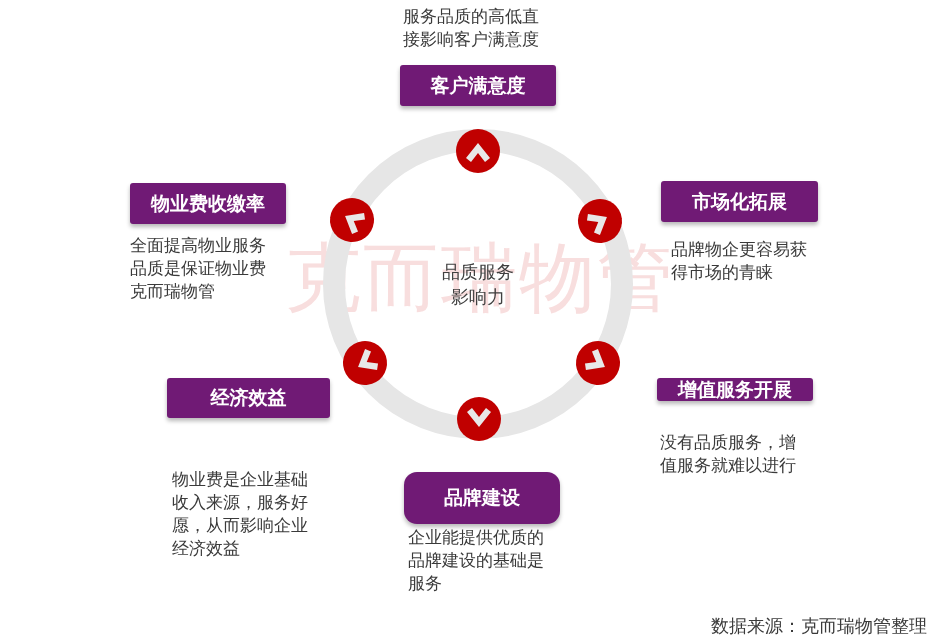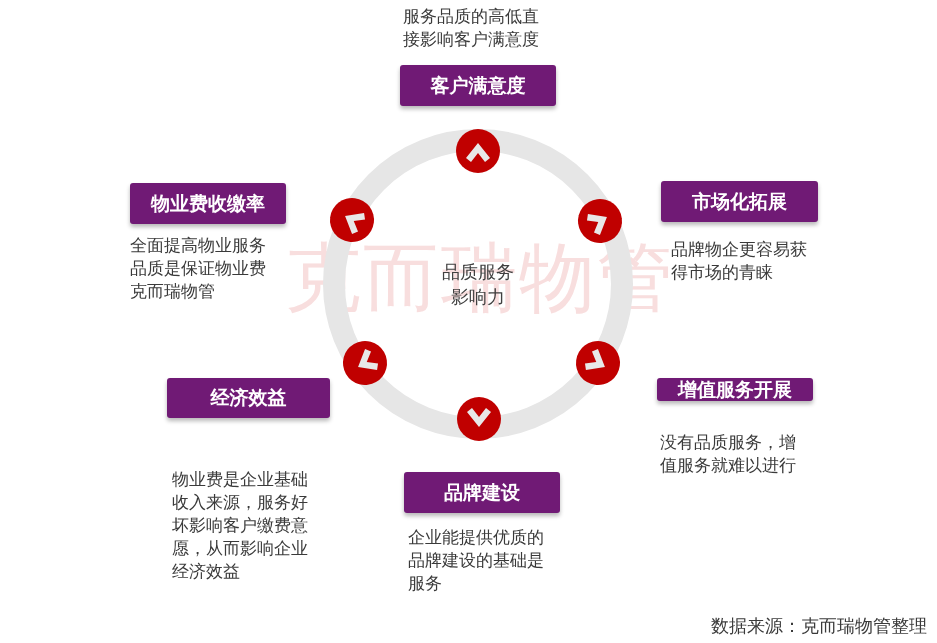--- a/index.html
+++ b/index.html
@@ -72,32 +72,31 @@
   <div>品牌物企更容易获</div>
   <div>得市场的青睐</div>
 </div>
 
 <div class="label-box" style="left:657px; top:378px; width:156px; height:23px;">增值服务开展</div>
 <div class="desc" style="left:660px; top:431px; width:160px;">
   <div>没有品质服务，增</div>
   <div>值服务就难以进行</div>
 </div>
 
-<div class="label-box" style="left:404px; top:472px; width:156px; height:41px;">品牌建设</div>
+<div class="label-box" style="left:404px; top:472px; width:156px; height:52px;border-radius:13px;">品牌建设</div>
 <div class="desc" style="left:408px; top:526px; width:160px;">
   <div>企业能提供优质的</div>
   <div>品牌建设的基础是</div>
   <div>服务</div>
 </div>
 
 <div class="label-box" style="left:167px; top:378px; width:163px; height:40px;">经济效益</div>
 <div class="desc" style="left:172px; top:437px; width:160px;margin-top:31px;">
   <div>物业费是企业基础</div>
   <div>收入来源，服务好</div>
-  <div>坏影响客户缴费意</div>
   <div>愿，从而影响企业</div>
   <div>经济效益</div>
 </div>
 
 <div class="label-box" style="left:130px; top:183px; width:156px; height:41px;">物业费收缴率</div>
 <div class="desc" style="left:130px; top:234px; width:160px;">
   <div>全面提高物业服务</div>
   <div>品质是保证物业费</div>
   <div>克而瑞物管</div>
 </div>

